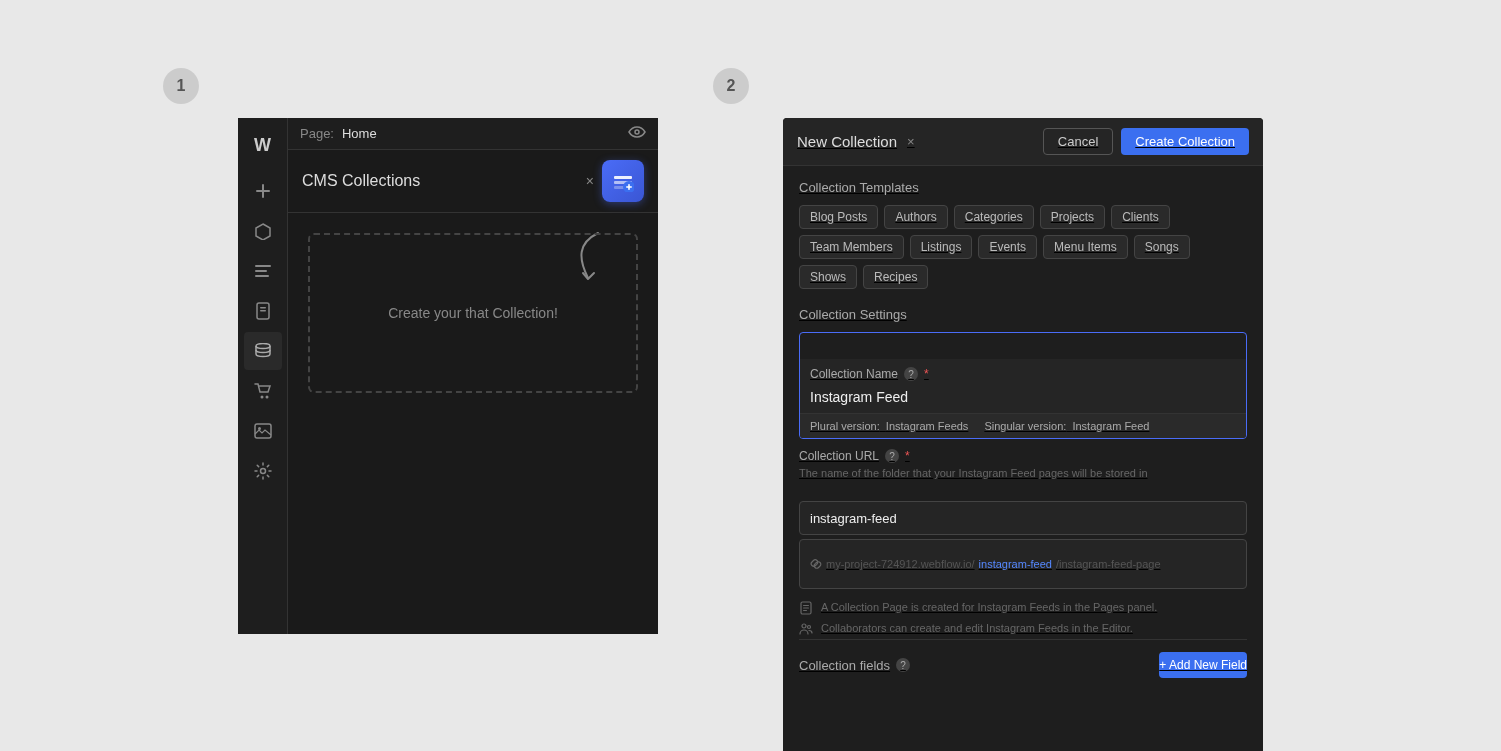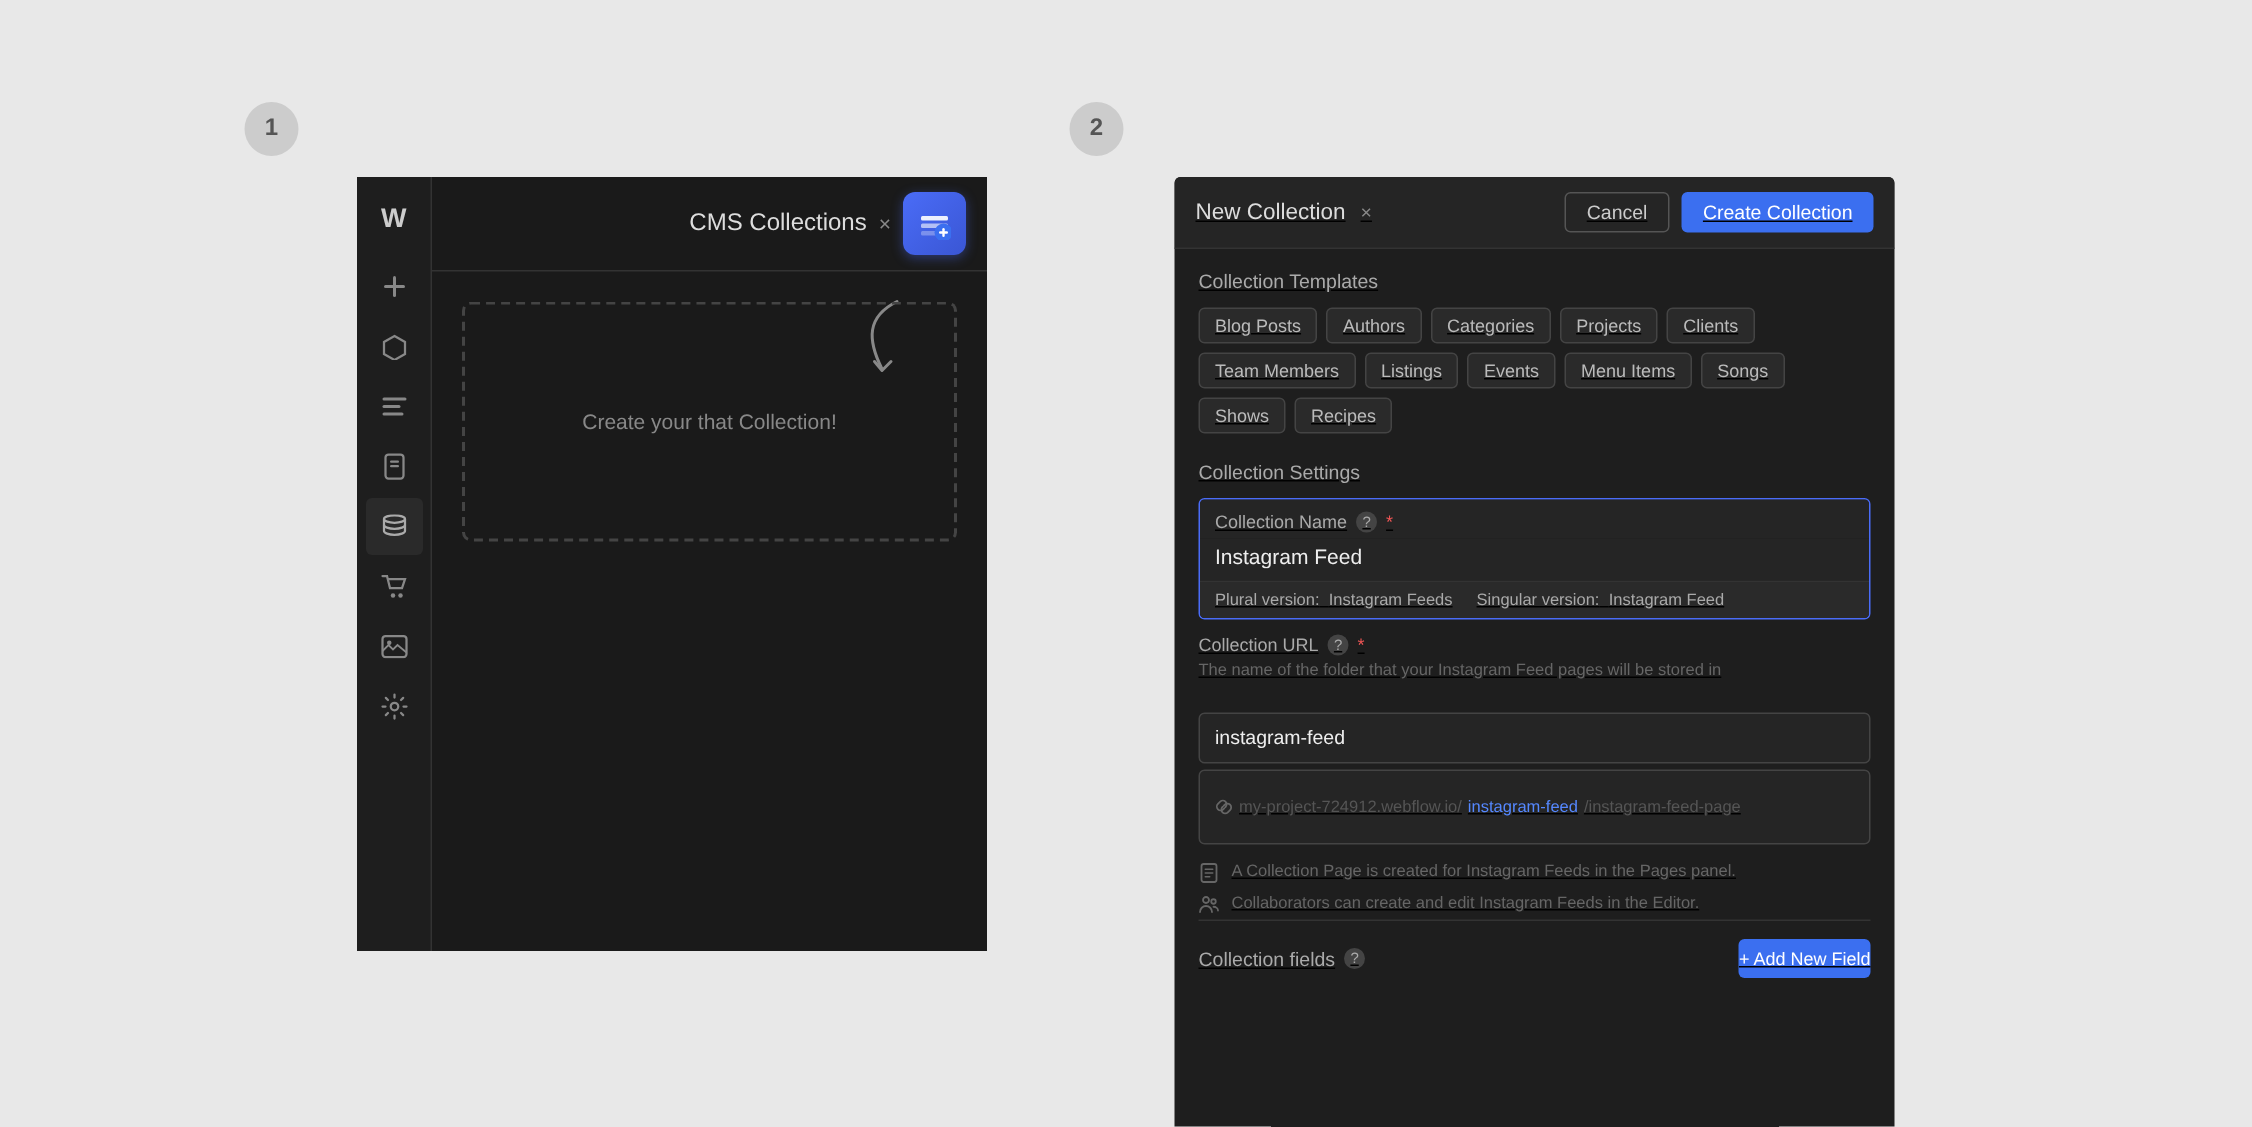--- a/index.html
+++ b/index.html
@@ -102,21 +102,20 @@
       position: relative;
       background: #1a1a1a;
     }
 
     .cms-header {
       display: flex;
       align-items: center;
       padding: 10px 14px;
       border-bottom: 1px solid #333;
       gap: 8px;
-      text-align: right;
     }
 
     .cms-title {
       font-size: 16px;
       color: #ddd;
       font-weight: 500;
       flex: 1;
     }
 
     .cms-close {
@@ -263,20 +262,21 @@
       overflow: hidden;
       margin-bottom: 0;
     }
 
     .field-label-row {
       display: flex;
       align-items: flex-start;
       gap: 6px;
       padding: 8px 10px 4px;
       background: #252525;
+      margin-top: 26px;
     }
 
     .field-label {
       font-size: 12px;
       color: #aaa;
     }
 
     .field-help {
       width: 14px;
       height: 14px;
@@ -490,20 +490,30 @@
     <div class="sidebar-icon">
       <svg width="18" height="18" viewBox="0 0 18 18" fill="none">
         <circle cx="9" cy="9" r="2.5" stroke="#888" stroke-width="1.5" fill="none"></circle>
         <path d="M9 1v2M9 15v2M1 9h2M15 9h2M3.22 3.22l1.42 1.42M13.36 13.36l1.42 1.42M3.22 14.78l1.42-1.42M13.36 4.64l1.42-1.42" stroke="#888" stroke-width="1.5" stroke-linecap="round"></path>
       </svg>
     </div>
   </div>
 
   <div class="panel1-main">
 
+    <div class="panel1-header">
+      <span class="page-label">Page:</span>
+      <span class="page-name">Home</span>
+      <span class="eye-icon">
+        <svg width="18" height="12" viewBox="0 0 18 12" fill="none">
+          <path d="M1 6C1 6 4 1 9 1s8 5 8 5-3 5-8 5S1 6 1 6z" stroke="#888" stroke-width="1.5" fill="none"></path>
+          <circle cx="9" cy="6" r="2" stroke="#888" stroke-width="1.5" fill="none"></circle>
+        </svg>
+      </span>
+    </div>
 
     <div class="cms-panel">
       <div class="cms-header">
         <span class="cms-title">CMS Collections</span>
         <span class="cms-close">×</span>
         <div class="cms-add-btn">
           <svg width="22" height="22" viewBox="0 0 22 22" fill="none">
             <rect x="2" y="6" width="18" height="3" rx="1" fill="white" opacity="0.9"></rect>
             <rect x="2" y="11" width="18" height="3" rx="1" fill="white" opacity="0.6"></rect>
             <rect x="2" y="16" width="18" height="3" rx="1" fill="white" opacity="0.3"></rect>

